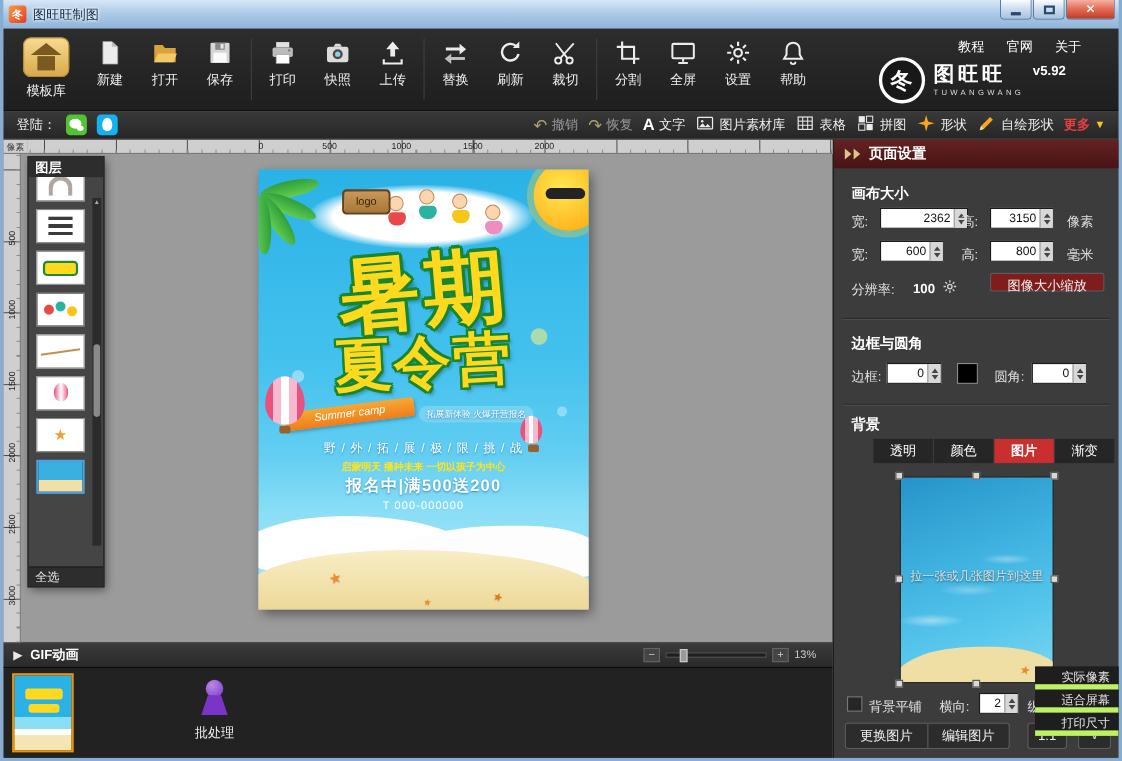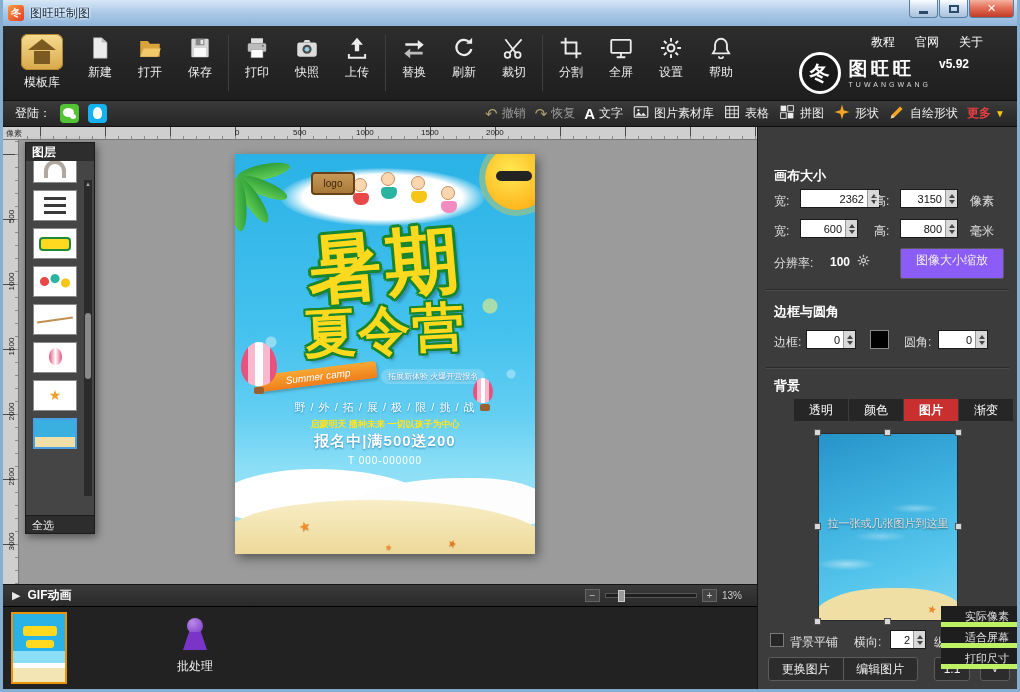--- a/index.html
+++ b/index.html
@@ -219,21 +219,21 @@
   .st1{top:40px} .st2{top:176px} .st3{top:250px}
   .rlabel { position:absolute; font-size:12px; color:#e0e0e0; }
   .spin { position:absolute; display:flex; height:19px; background:#fff; border:1px solid #1a1a1a; }
   .spin-val { flex:1; font-size:11px; color:#111; text-align:right; padding:3px 3px 0 0; overflow:hidden; }
   .spin-ar { width:12px; background:#d8d8d8; border-left:1px solid #999; display:flex; flex-direction:column;
     align-items:center; justify-content:center; gap:2px; cursor:pointer; }
   .au { width:0; height:0; border-left:3px solid transparent; border-right:3px solid transparent; border-bottom:4px solid #444; }
   .ad { width:0; height:0; border-left:3px solid transparent; border-right:3px solid transparent; border-top:4px solid #444; }
   .res-val { position:absolute; left:72px; top:128px; color:#fff; font-weight:bold; }
   .res-gear { position:absolute; left:98px; top:126px; width:15px; height:15px; cursor:pointer; }
-  .resize-btn { position:absolute; left:142px; top:121px; width:104px; height:31px; background:#8b5cf6;
+  .resize-btn { position:absolute; left:142px; top:121px; width:104px; height:17px; background:#7f1d1d;
     border:1px solid #5a5a5a; border-radius:2px; color:#f0f0f0; text-align:center; line-height:23px; cursor:pointer; }
   .rp-sep { position:absolute; left:8px; right:8px; height:2px; border-top:1px solid #2a2a2a; border-bottom:1px solid #4c4c4c; }
   .sep1{top:162px} .sep2{top:240px}
   .swatch { position:absolute; left:112px; top:203px; width:19px; height:19px; background:#000; border:1px solid #8a8a8a; cursor:pointer; }
   .tabs { position:absolute; left:36px; top:272px; display:flex; gap:1px; }
   .tab { width:54px; height:22px; background:#262626; color:#fff; font-size:12px; text-align:center; line-height:22px; cursor:pointer; }
   .tab.active { background:#c92f2f; font-weight:bold; }
   .pv-wrap { position:absolute; left:60px; top:306px; width:140px; height:188px; }
   .pv-img { position:absolute; inset:0; overflow:hidden; border:1px solid #2a2a2a;
     background:
@@ -614,20 +614,25 @@
     </div>
   </div>
 
   <div class="viewmenu">
     <div class="vm-item">实际像素</div>
     <div class="vm-item">适合屏幕</div>
     <div class="vm-item">打印尺寸</div>
   </div>
 
   <div class="rpanel">
+    <div class="rp-h">
+      <span class="chev"></span>
+      <span class="chev"></span>
+      <span class="rp-title">页面设置</span>
+    </div>
 
     <div class="sec-title st1">画布大小</div>
 
     <span class="rlabel" style="left:16px;top:66px">宽:</span>
     <span class="spin" style="left:42px;top:62px;width:80px">
       <span class="spin-val">2362</span>
       <span class="spin-ar">
           <i class="au"></i>
           <i class="ad"></i>
         </span>

